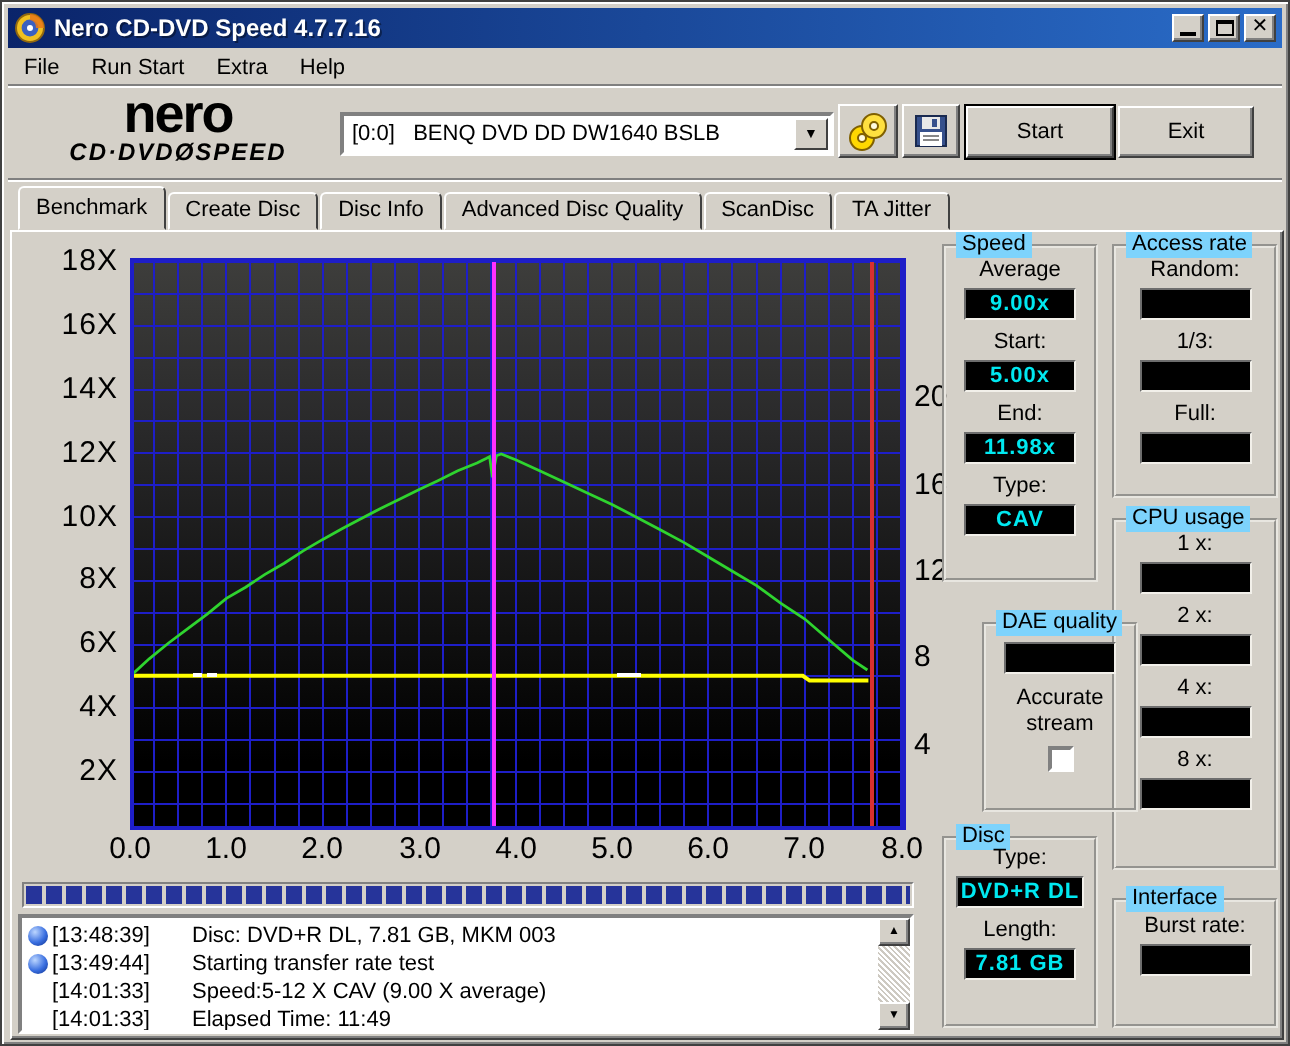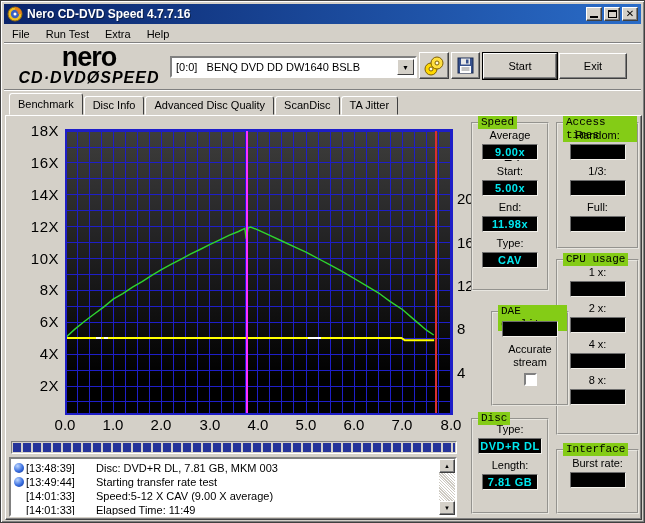--- a/index.html
+++ b/index.html
@@ -18,21 +18,21 @@
   .glyph-min{ width:8px; height:2px; background:#000; margin-top:6px;}
   .glyph-max{ width:9px; height:8px; border:1px solid #000; border-top:2px solid #000;}
   .glyph-close{ font-size:10px; line-height:10px; font-weight:bold;}
   
   .menubar{ position:absolute; left:3px; top:24px; right:3px; height:17px; display:flex; align-items:center;}
   .menu-item{ padding:2px 8px; }
   .hsep{ position:absolute; left:3px; right:3px; height:2px; border-top:1px solid #808080; border-bottom:1px solid #fff;}
   
   .logo{ position:absolute; left:8px; top:44px; width:160px; text-align:center;}
   .logo .l1{ font-size:27px; font-weight:900; letter-spacing:-1px; line-height:24px;}
-  .logo .l2{ font-size:16px; font-weight:900; font-style:italic; letter-spacing:1px;}
+  .logo .l2{ font-size:12px; font-weight:900; font-style:italic; letter-spacing:1px;}
   .combo{ position:absolute; left:169px; top:55px; width:247px; height:22px; background:#fff;
     border:2px solid; border-color:#808080 #fff #fff #808080; display:flex; align-items:center;}
   .combo-text{ flex:1; padding-left:4px; white-space:pre; overflow:hidden;}
   .combo-btn{ width:17px; height:16px; margin-right:1px; background:#d4d0c8; border:1px solid;
     border-color:#fff #404040 #404040 #fff; display:flex; align-items:center; justify-content:center; font-size:7px;}
   .toolbtn{ position:absolute; top:51px; height:27px; background:#d4d0c8; border:1px solid;
     border-color:#fff #404040 #404040 #fff; box-shadow:inset -1px -1px 0 #808080;
     display:flex; align-items:center; justify-content:center;}
   .pushbtn{ position:absolute; top:52px; height:26px; background:#d4d0c8; border:1px solid;
     border-color:#fff #404040 #404040 #fff; box-shadow:inset -1px -1px 0 #808080;
@@ -63,21 +63,21 @@
   .logrow .licon{ position:absolute; left:3px; top:2px; width:10px; height:10px; border-radius:50%;
     background:radial-gradient(circle at 35% 30%,#bcd6ff,#3a6fe0 55%,#0b2d8a);}
   .logrow .ltime{ position:absolute; left:15px;}
   .logrow .ltext{ position:absolute; left:85px;}
   .scrollbar{ position:absolute; right:0; top:0; width:16px; height:56px; background:#d4d0c8;}
   .sb-btn{ width:16px; height:14px; background:#d4d0c8; border:1px solid; border-color:#fff #404040 #404040 #fff;
     box-shadow:inset -1px -1px 0 #808080; font-size:6px; text-align:center; line-height:12px;}
   .sb-track{ height:28px; background:repeating-linear-gradient(45deg,#fff 0 1px,#cdc9c1 1px 2px);}
   
   .group{ position:absolute; border:2px groove #e8e6e0; }
-  .group .legend{ position:absolute; top:-8px; left:5px; background:#84cc16; padding:0 3px; line-height:13px;font-family:Liberation Mono, monospace;}
+  .group .legend{ position:absolute; top:-8px; left:5px; background:#7dd3fc; padding:0 3px; line-height:13px;}
   .group .inner{ position:absolute; inset:0; display:flex; flex-direction:column; align-items:center;}
   .glabel{ margin-top:5px; text-align:center; line-height:13px;}
   .lcd{ margin-top:2px; width:56px; height:16px; background:#000; border:1px solid;
     border-color:#6d6d6d #f2f0ea #f2f0ea #6d6d6d; color:#00e8f0; font-weight:bold; font-size:11px;
     text-align:center; line-height:14px; letter-spacing:.5px;}
   .lcd.wide{ width:64px;}
   .checkbox{ margin-top:4px; width:13px; height:13px; background:#fff; border:2px solid;
     border-color:#808080 #fff #fff #808080;}
   svg{ display:block;}
 </style>
@@ -100,21 +100,21 @@
     <div class="tbtn">
         <span class="glyph-max"></span>
       </div>
     <div class="tbtn">
         <span class="glyph-close">✕</span>
       </div>
   </div>
 
   <div class="menubar">
     <span class="menu-item">File</span>
-    <span class="menu-item">Run Test</span>
+    <span class="menu-item">Run Start</span>
     <span class="menu-item">Extra</span>
     <span class="menu-item">Help</span>
   </div>
   <div class="hsep" style="top:41px"></div>
 
   <div class="logo">
     <div class="l1">nero</div>
     <div class="l2">CD·DVDØSPEED</div>
   </div>
   <div class="combo">
@@ -144,20 +144,21 @@
   <div class="pushbtn default-btn" style="left:482px;width:74px">
     <span>Start</span>
   </div>
   <div class="pushbtn" style="left:558px;width:68px">
     <span>Exit</span>
   </div>
   <div class="hsep" style="top:88px"></div>
 
   <div class="tabs">
     <div class="tab active">Benchmark</div>
+    <div class="tab">Create Disc</div>
     <div class="tab">Disc Info</div>
     <div class="tab">Advanced Disc Quality</div>
     <div class="tab">ScanDisc</div>
     <div class="tab">TA Jitter</div>
   </div>
 
   <div class="main"></div>
 
   <div id="left-labels">
       <div class="axis-label yl" style="left: 2px; top: 123px;">18X</div>
@@ -305,21 +306,21 @@
       <span class="glabel">Start:</span>
       <div class="lcd">5.00x</div>
       <span class="glabel">End:</span>
       <div class="lcd">11.98x</div>
       <span class="glabel">Type:</span>
       <div class="lcd">CAV</div>
     </div>
   </div>
 
   <div class="group" style="left:555px;top:121px;width:83px;height:127px">
-    <span class="legend">Access times</span>
+    <span class="legend">Access rate</span>
     <div class="inner">
       <span class="glabel">Random:</span>
       <div class="lcd"></div>
       <span class="glabel">1/3:</span>
       <div class="lcd"></div>
       <span class="glabel">Full:</span>
       <div class="lcd"></div>
     </div>
   </div>
 

